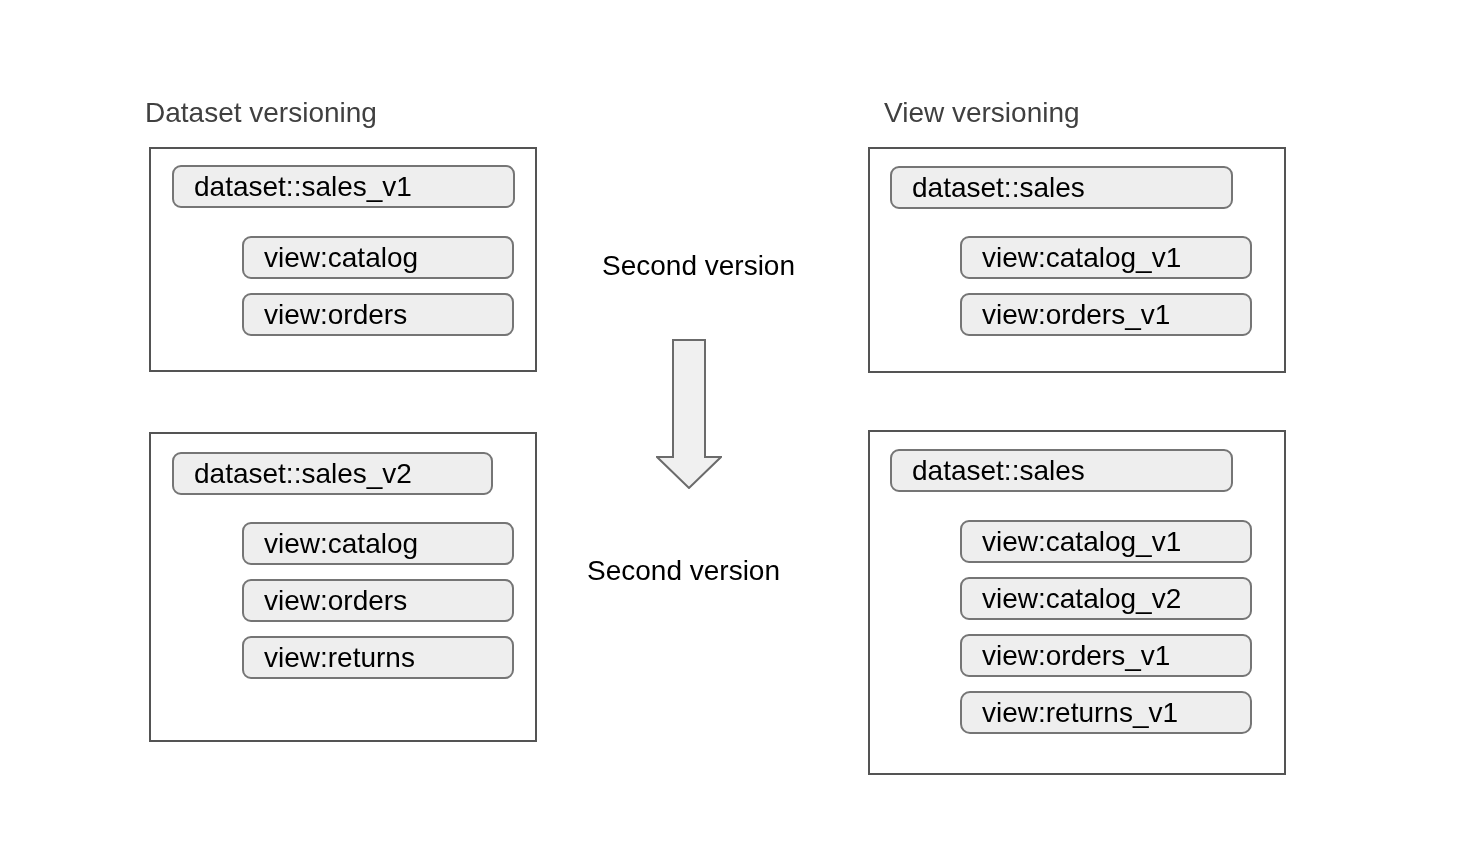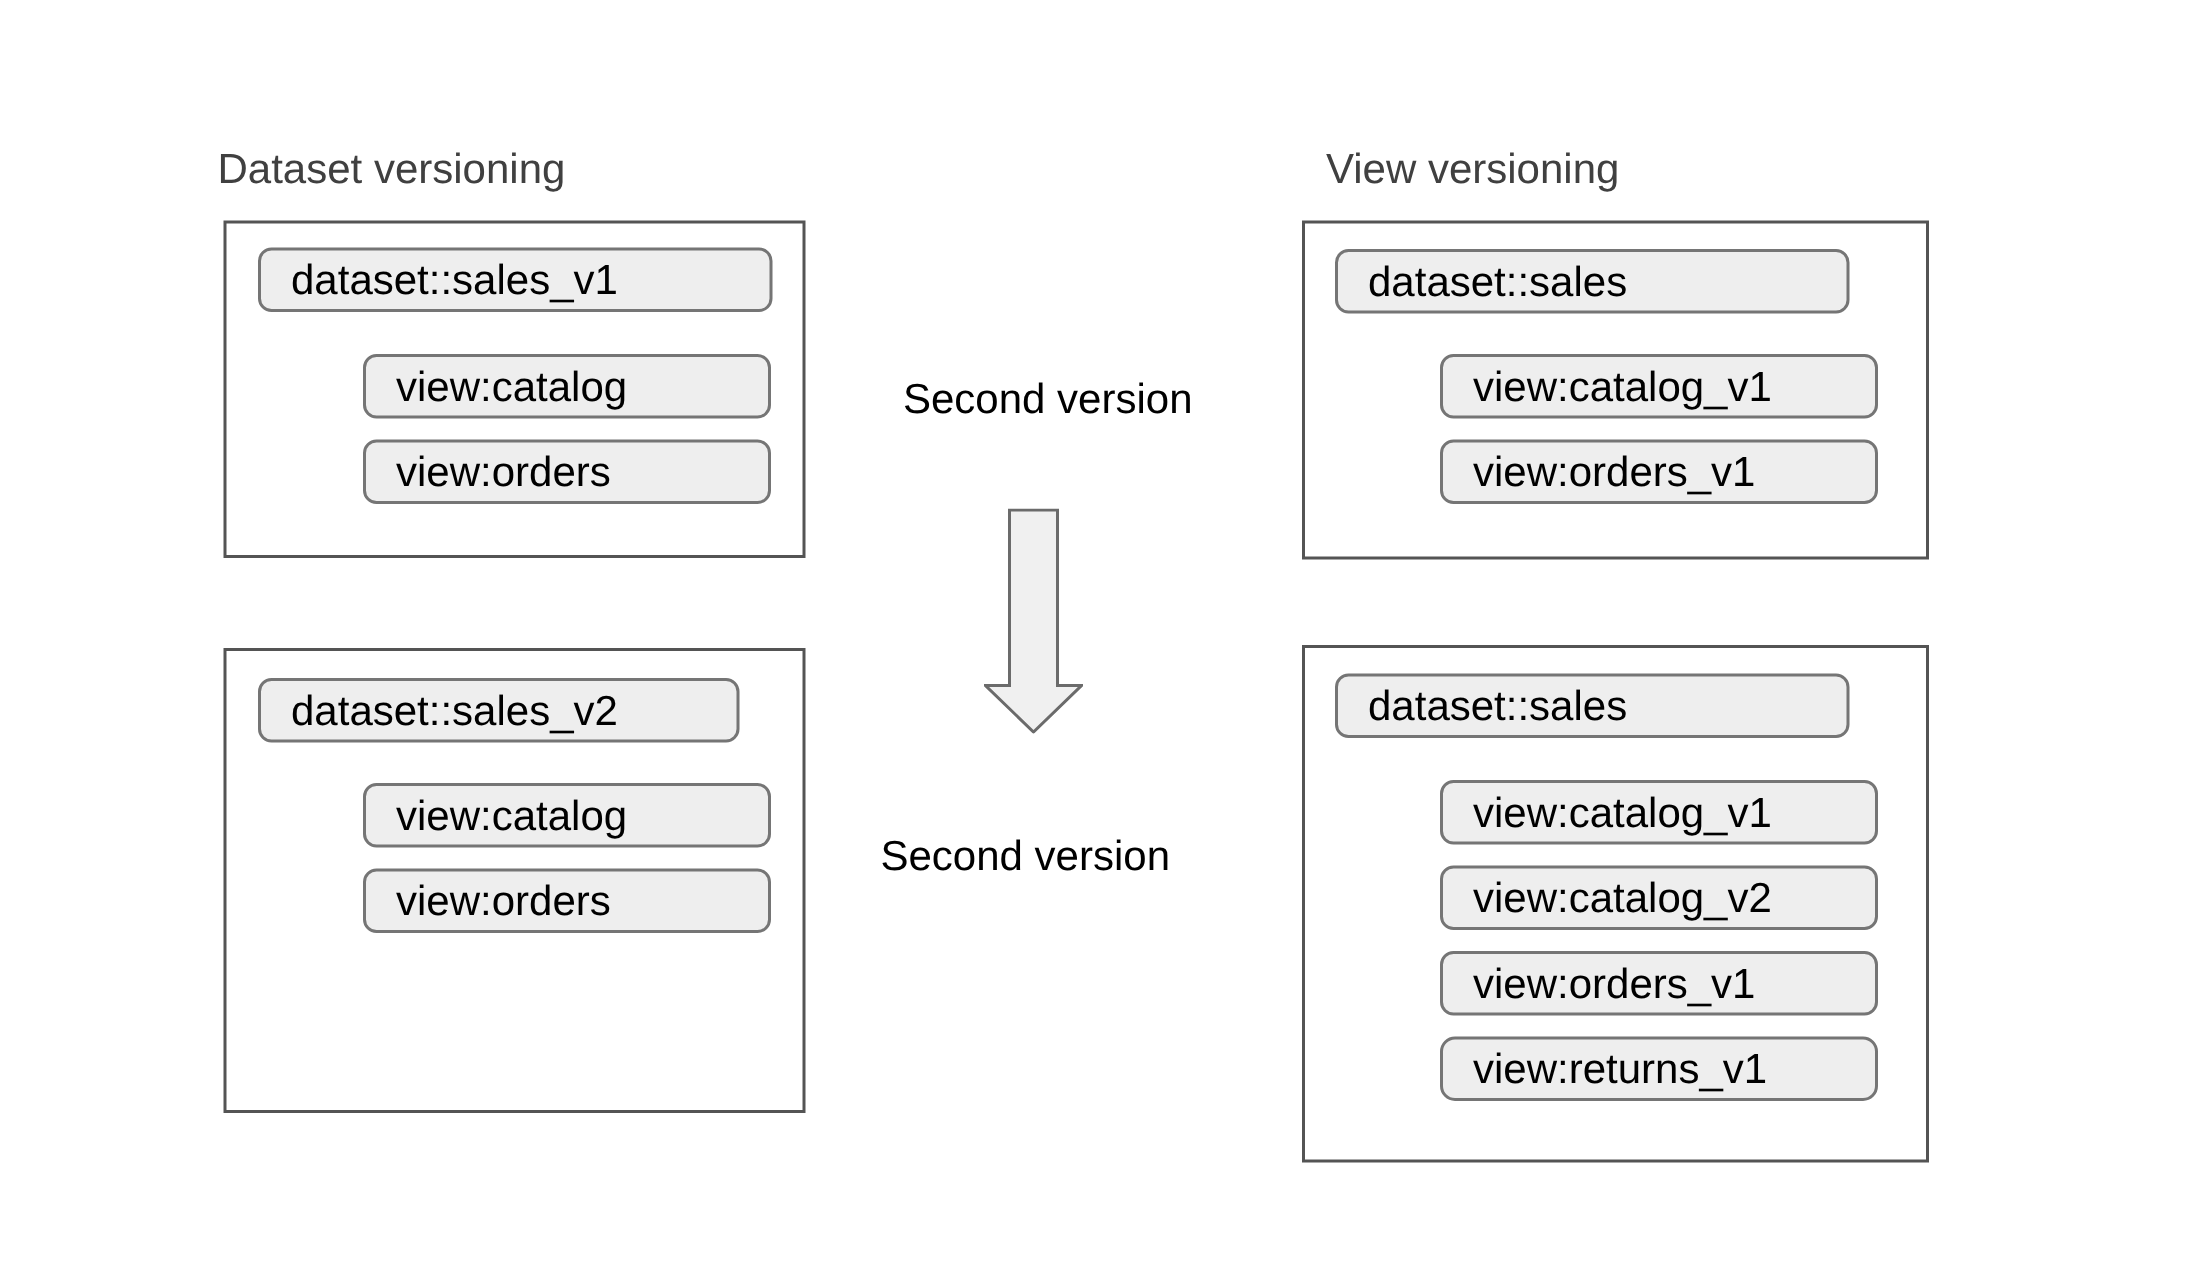--- a/index.html
+++ b/index.html
@@ -75,20 +75,21 @@
   <div class="panel" style="left:868px; top:147px; width:418px; height:226px;">
     <div class="pill" style="left:20px; top:17px; width:343px;">dataset::sales</div>
     <div class="pill" style="left:90px; top:87px; width:292px;">view:catalog_v1</div>
     <div class="pill" style="left:90px; top:144px; width:292px;">view:orders_v1</div>
   </div>
 
   <div class="panel" style="left:149px; top:432px; width:388px; height:310px;">
     <div class="pill" style="left:21px; top:18px; width:321px;">dataset::sales_v2</div>
     <div class="pill" style="left:91px; top:88px; width:272px;">view:catalog</div>
     <div class="pill" style="left:91px; top:145px; width:272px;">view:orders</div>
+    <div class="pill" style="left:91px; top:202px; width:272px;">view:returns</div>
   </div>
 
   <div class="panel" style="left:868px; top:430px; width:418px; height:345px;">
     <div class="pill" style="left:20px; top:17px; width:343px;">dataset::sales</div>
     <div class="pill" style="left:90px; top:88px; width:292px;">view:catalog_v1</div>
     <div class="pill" style="left:90px; top:145px; width:292px;">view:catalog_v2</div>
     <div class="pill" style="left:90px; top:202px; width:292px;">view:orders_v1</div>
     <div class="pill" style="left:90px; top:259px; width:292px;border-radius:10px;">view:returns_v1</div>
   </div>
 

